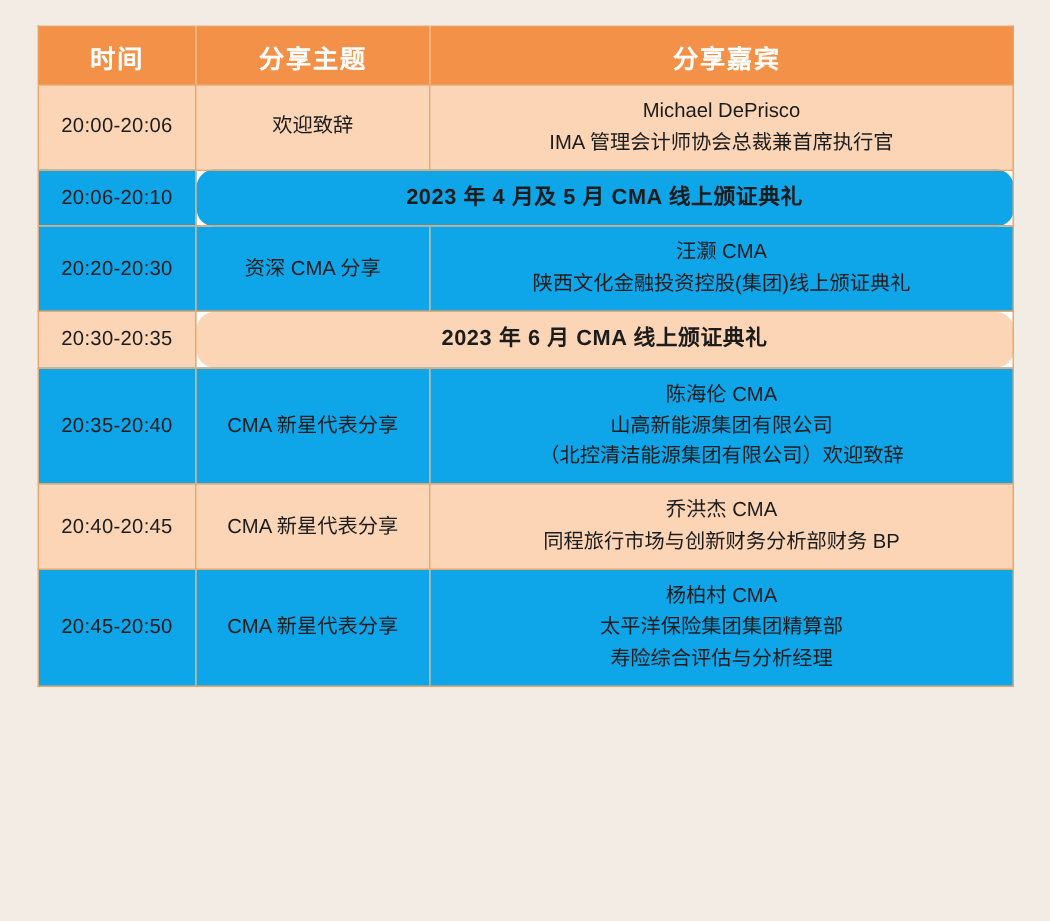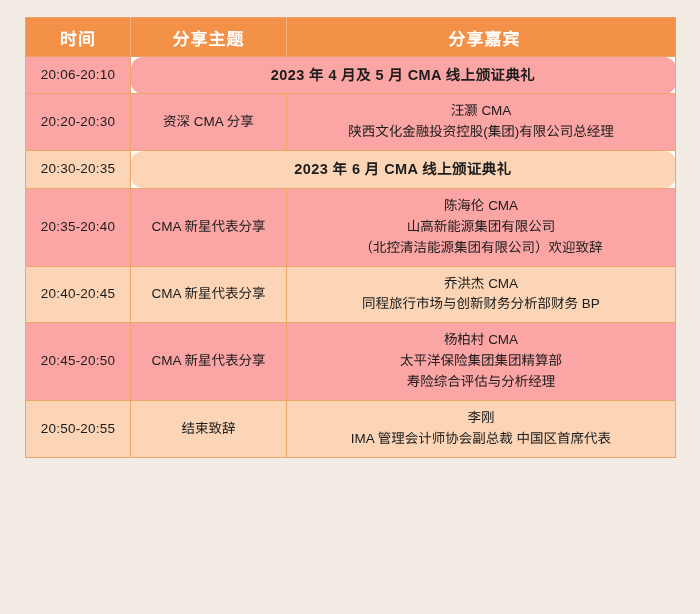--- a/index.html
+++ b/index.html
@@ -50,21 +50,21 @@
   tbody td {
     border: 1px solid #eda568;
     text-align: center;
     vertical-align: middle;
     color: #1c1c1c;
     font-size: 13.5px;
     padding: 7px 6px;
     line-height: 1.55;
   }
   tbody tr.tinted > td { background: #fbd5b6; }
-  tbody tr.plain  > td { background: #fca5a5; }
+  tbody tr.plain  > td { background: #0ea5e9; }
 
   td.time-cell {
     font-size: 13.5px;
     letter-spacing: 0.2px;
     white-space: nowrap;
   }
   td.topic-cell { font-size: 13.5px; }
   td.guest-cell { font-size: 13.5px; }
   td.merged-cell {
     font-weight: bold;
@@ -85,30 +85,38 @@
       <col class="c-guest">
     </colgroup>
     <thead>
       <tr>
         <th>时间</th>
         <th>分享主题</th>
         <th>分享嘉宾</th>
       </tr>
     </thead>
     <tbody id="agenda-body">
+        <tr class="tinted">
+          <td class="time-cell">20:00-20:06</td>
+          <td class="topic-cell">欢迎致辞</td>
+          <td class="guest-cell">
+            <span class="gline">Michael DePrisco</span>
+            <span class="gline">IMA 管理会计师协会总裁兼首席执行官</span>
+          </td>
+        </tr>
         <tr class="plain">
           <td class="time-cell">20:06-20:10</td>
           <td class="merged-cell" colspan="2">2023 年 4 月及 5 月 CMA 线上颁证典礼</td>
         </tr>
         <tr class="plain">
           <td class="time-cell">20:20-20:30</td>
           <td class="topic-cell">资深 CMA 分享</td>
           <td class="guest-cell">
             <span class="gline">汪灏 CMA</span>
-            <span class="gline">陕西文化金融投资控股(集团)有限公司总经理</span>
+            <span class="gline">陕西文化金融投资控股(集团)线上颁证典礼</span>
           </td>
         </tr>
         <tr class="tinted">
           <td class="time-cell">20:30-20:35</td>
           <td class="merged-cell" colspan="2">2023 年 6 月 CMA 线上颁证典礼</td>
         </tr>
         <tr class="plain">
           <td class="time-cell">20:35-20:40</td>
           <td class="topic-cell">CMA 新星代表分享</td>
           <td class="guest-cell">
@@ -127,23 +135,15 @@
         </tr>
         <tr class="plain">
           <td class="time-cell">20:45-20:50</td>
           <td class="topic-cell">CMA 新星代表分享</td>
           <td class="guest-cell">
             <span class="gline">杨柏村 CMA</span>
             <span class="gline">太平洋保险集团集团精算部</span>
             <span class="gline">寿险综合评估与分析经理</span>
           </td>
         </tr>
-        <tr class="tinted">
-          <td class="time-cell">20:50-20:55</td>
-          <td class="topic-cell">结束致辞</td>
-          <td class="guest-cell">
-            <span class="gline">李刚</span>
-            <span class="gline">IMA 管理会计师协会副总裁  中国区首席代表</span>
-          </td>
-        </tr>
       </tbody>
   </table>
 </div>
 
 </body></html>

